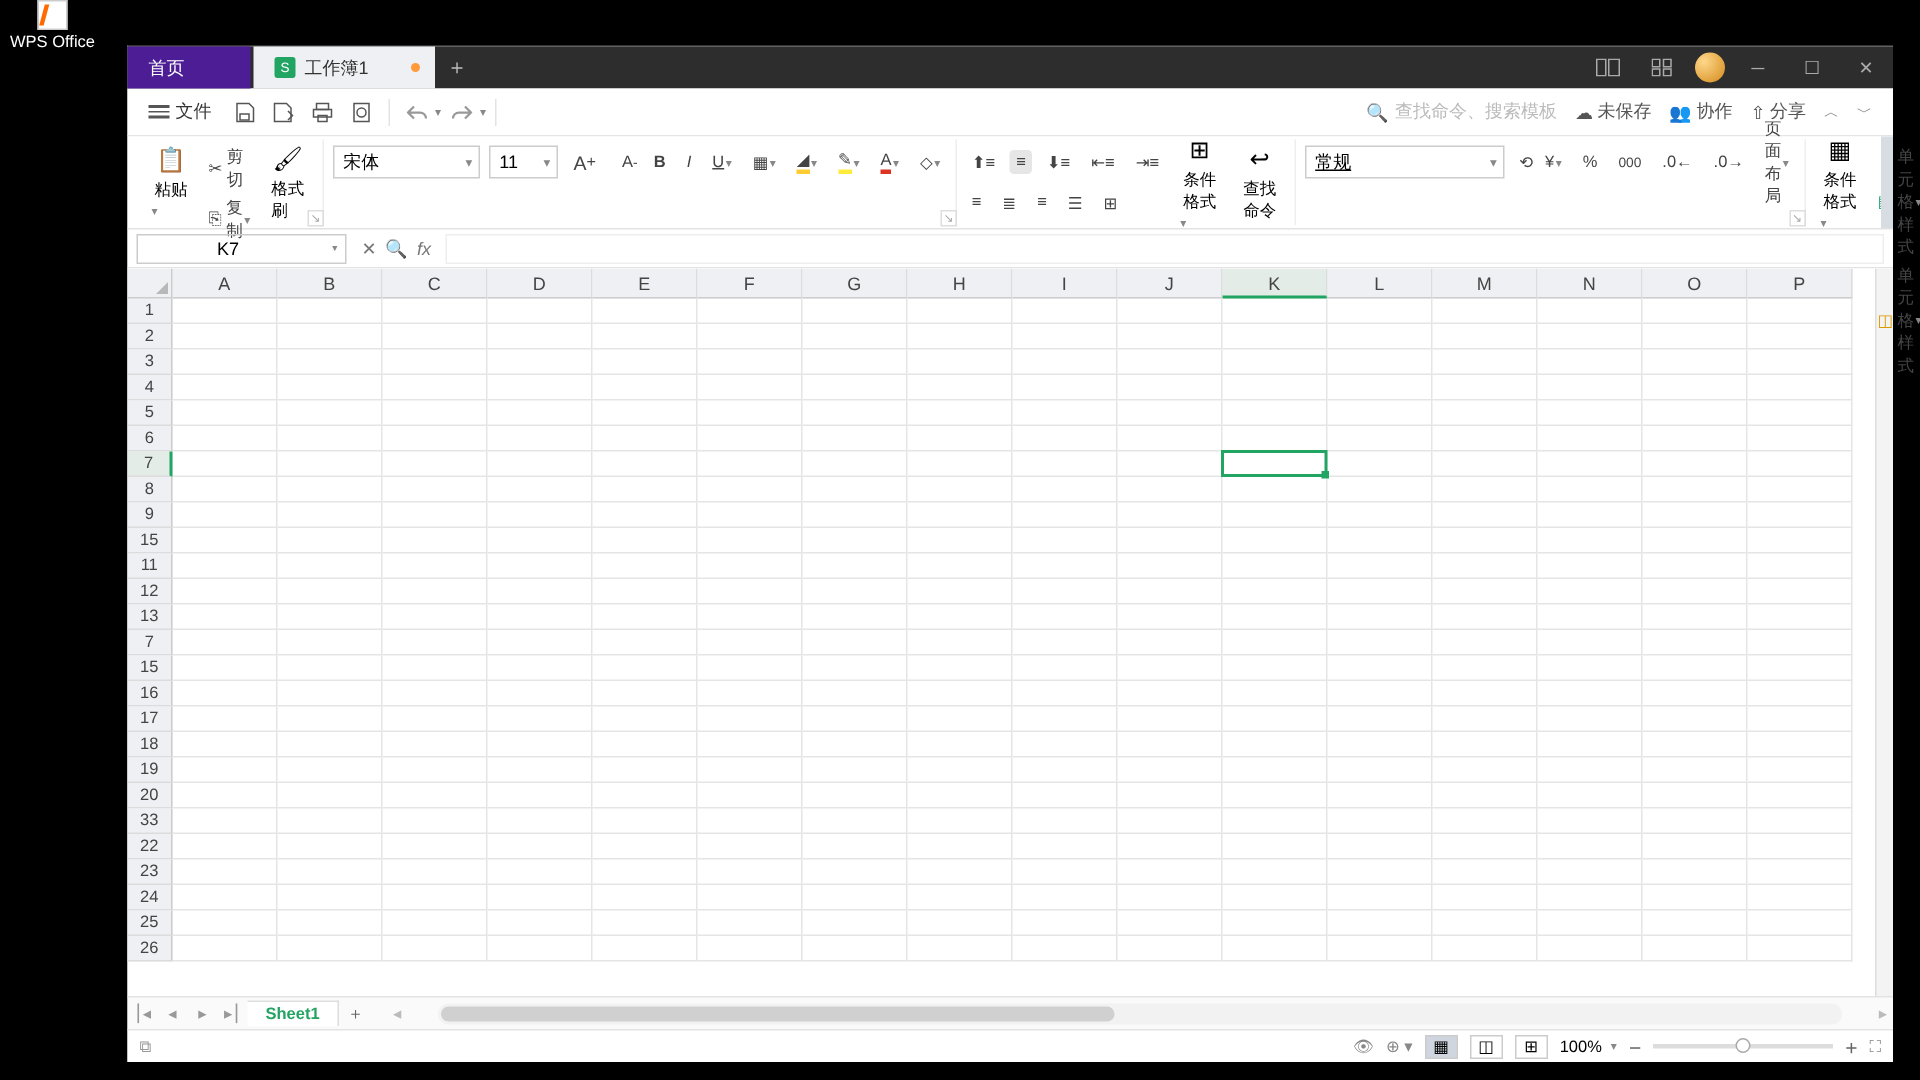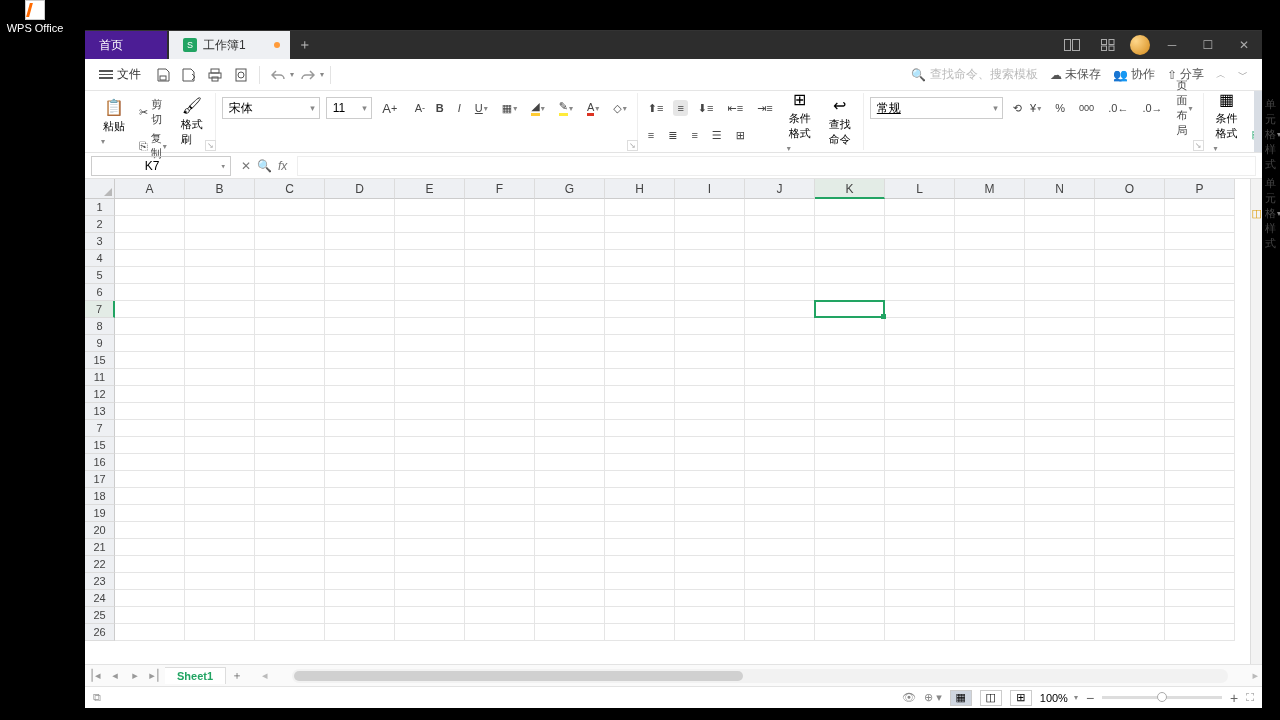--- a/index.html
+++ b/index.html
@@ -412,21 +412,21 @@
           <div class="row-h">11</div>
           <div class="row-h">12</div>
           <div class="row-h">13</div>
           <div class="row-h">7</div>
           <div class="row-h">15</div>
           <div class="row-h">16</div>
           <div class="row-h">17</div>
           <div class="row-h">18</div>
           <div class="row-h">19</div>
           <div class="row-h">20</div>
-          <div class="row-h">21</div>
+          <div class="row-h">33</div>
           <div class="row-h">22</div>
           <div class="row-h">23</div>
           <div class="row-h">24</div>
           <div class="row-h">25</div>
           <div class="row-h">26</div>
         </div>
     </div>
     <div style="flex:1;display:flex;flex-direction:column;overflow:hidden;">
       <div class="col-headers" id="col-headers">
           <div class="col-h">A</div>

